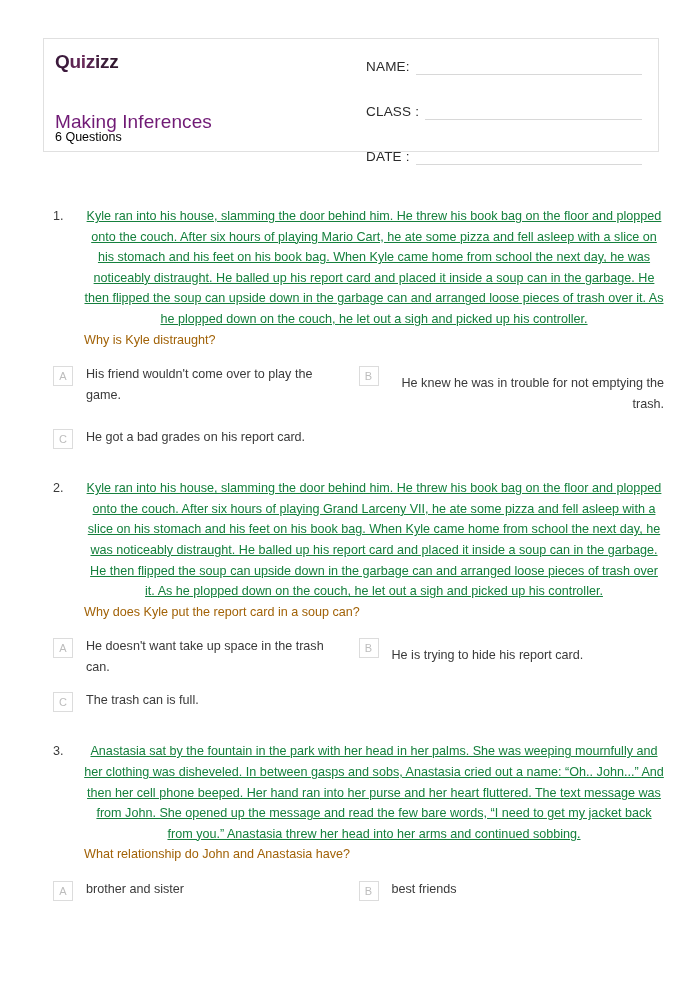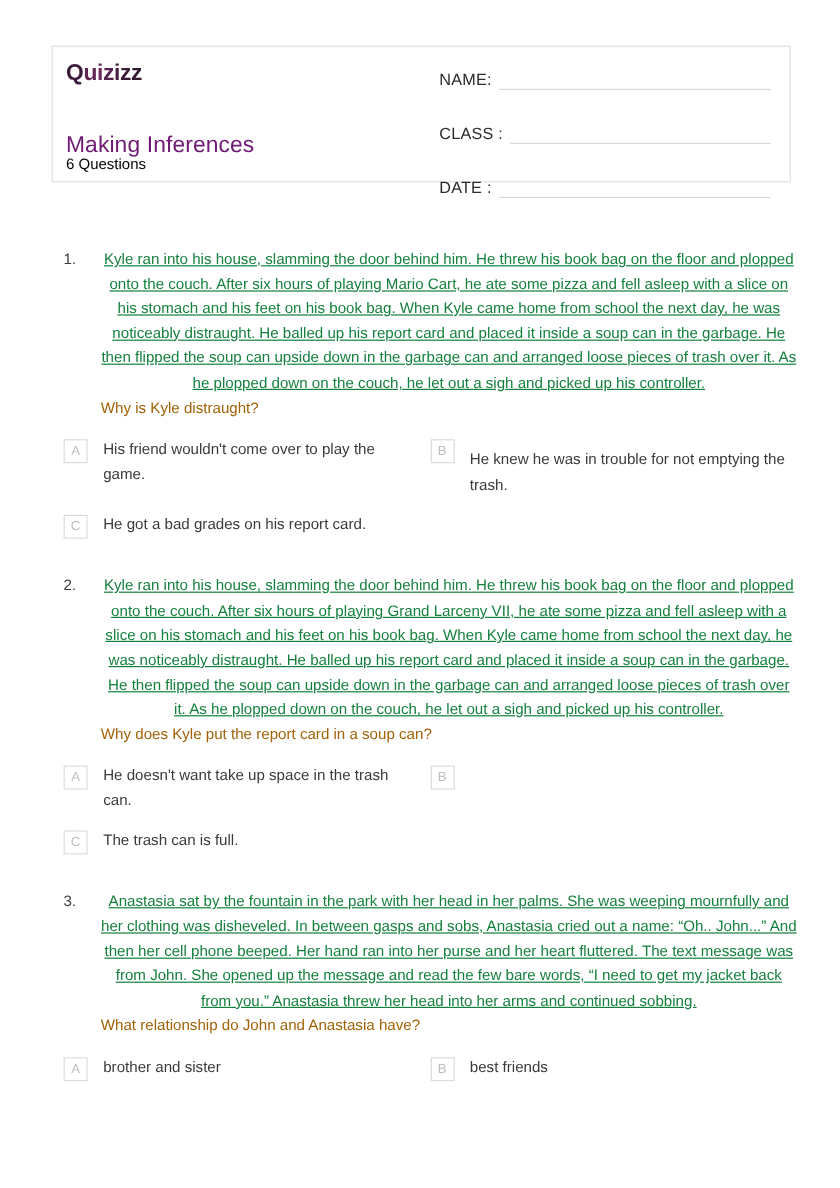--- a/index.html
+++ b/index.html
@@ -158,21 +158,21 @@
     text-align: center;
     line-height: 18px;
     margin-top: 2px;
   }
   .opt-text {
     margin-left: 13px;
     font-size: 12.6px;
     line-height: 20.5px;
     color: #3a3a3a;
   }
-  .opt-mid .opt-text { padding-top: 9px; }
+  .opt-mid .opt-text { padding-top: 9px; text-align: right; }
 </style>
 </head>
 <body>
 
 <div class="header-card">
 
   <div class="header-left">
     <div class="logo" aria-label="Quizizz">
       <span class="lg-q">Q</span><span class="lg-u">u</span><span class="lg-i">i</span><span class="lg-z1">z</span><span class="lg-i2">i</span><span class="lg-z2">z</span><span class="lg-z3">z</span>
     </div>
@@ -231,20 +231,21 @@
         <p class="q-prompt">Why does Kyle put the report card in a soup can?</p>
       </div>
     </div>
     <div class="options">
       <div class="option">
         <div class="opt-letter">A</div>
         <div class="opt-text">He doesn't want take up space in the trash can.</div>
       </div>
       <div class="option opt-mid right-pad">
         <div class="opt-letter">B</div>
+        <div class="opt-text">He is trying to hide his report card.</div>
       </div>
       <div class="option">
         <div class="opt-letter">C</div>
         <div class="opt-text">The trash can is full.</div>
       </div>
     </div>
   </div>
 
   <div class="question-block">
     <div class="q-row">

